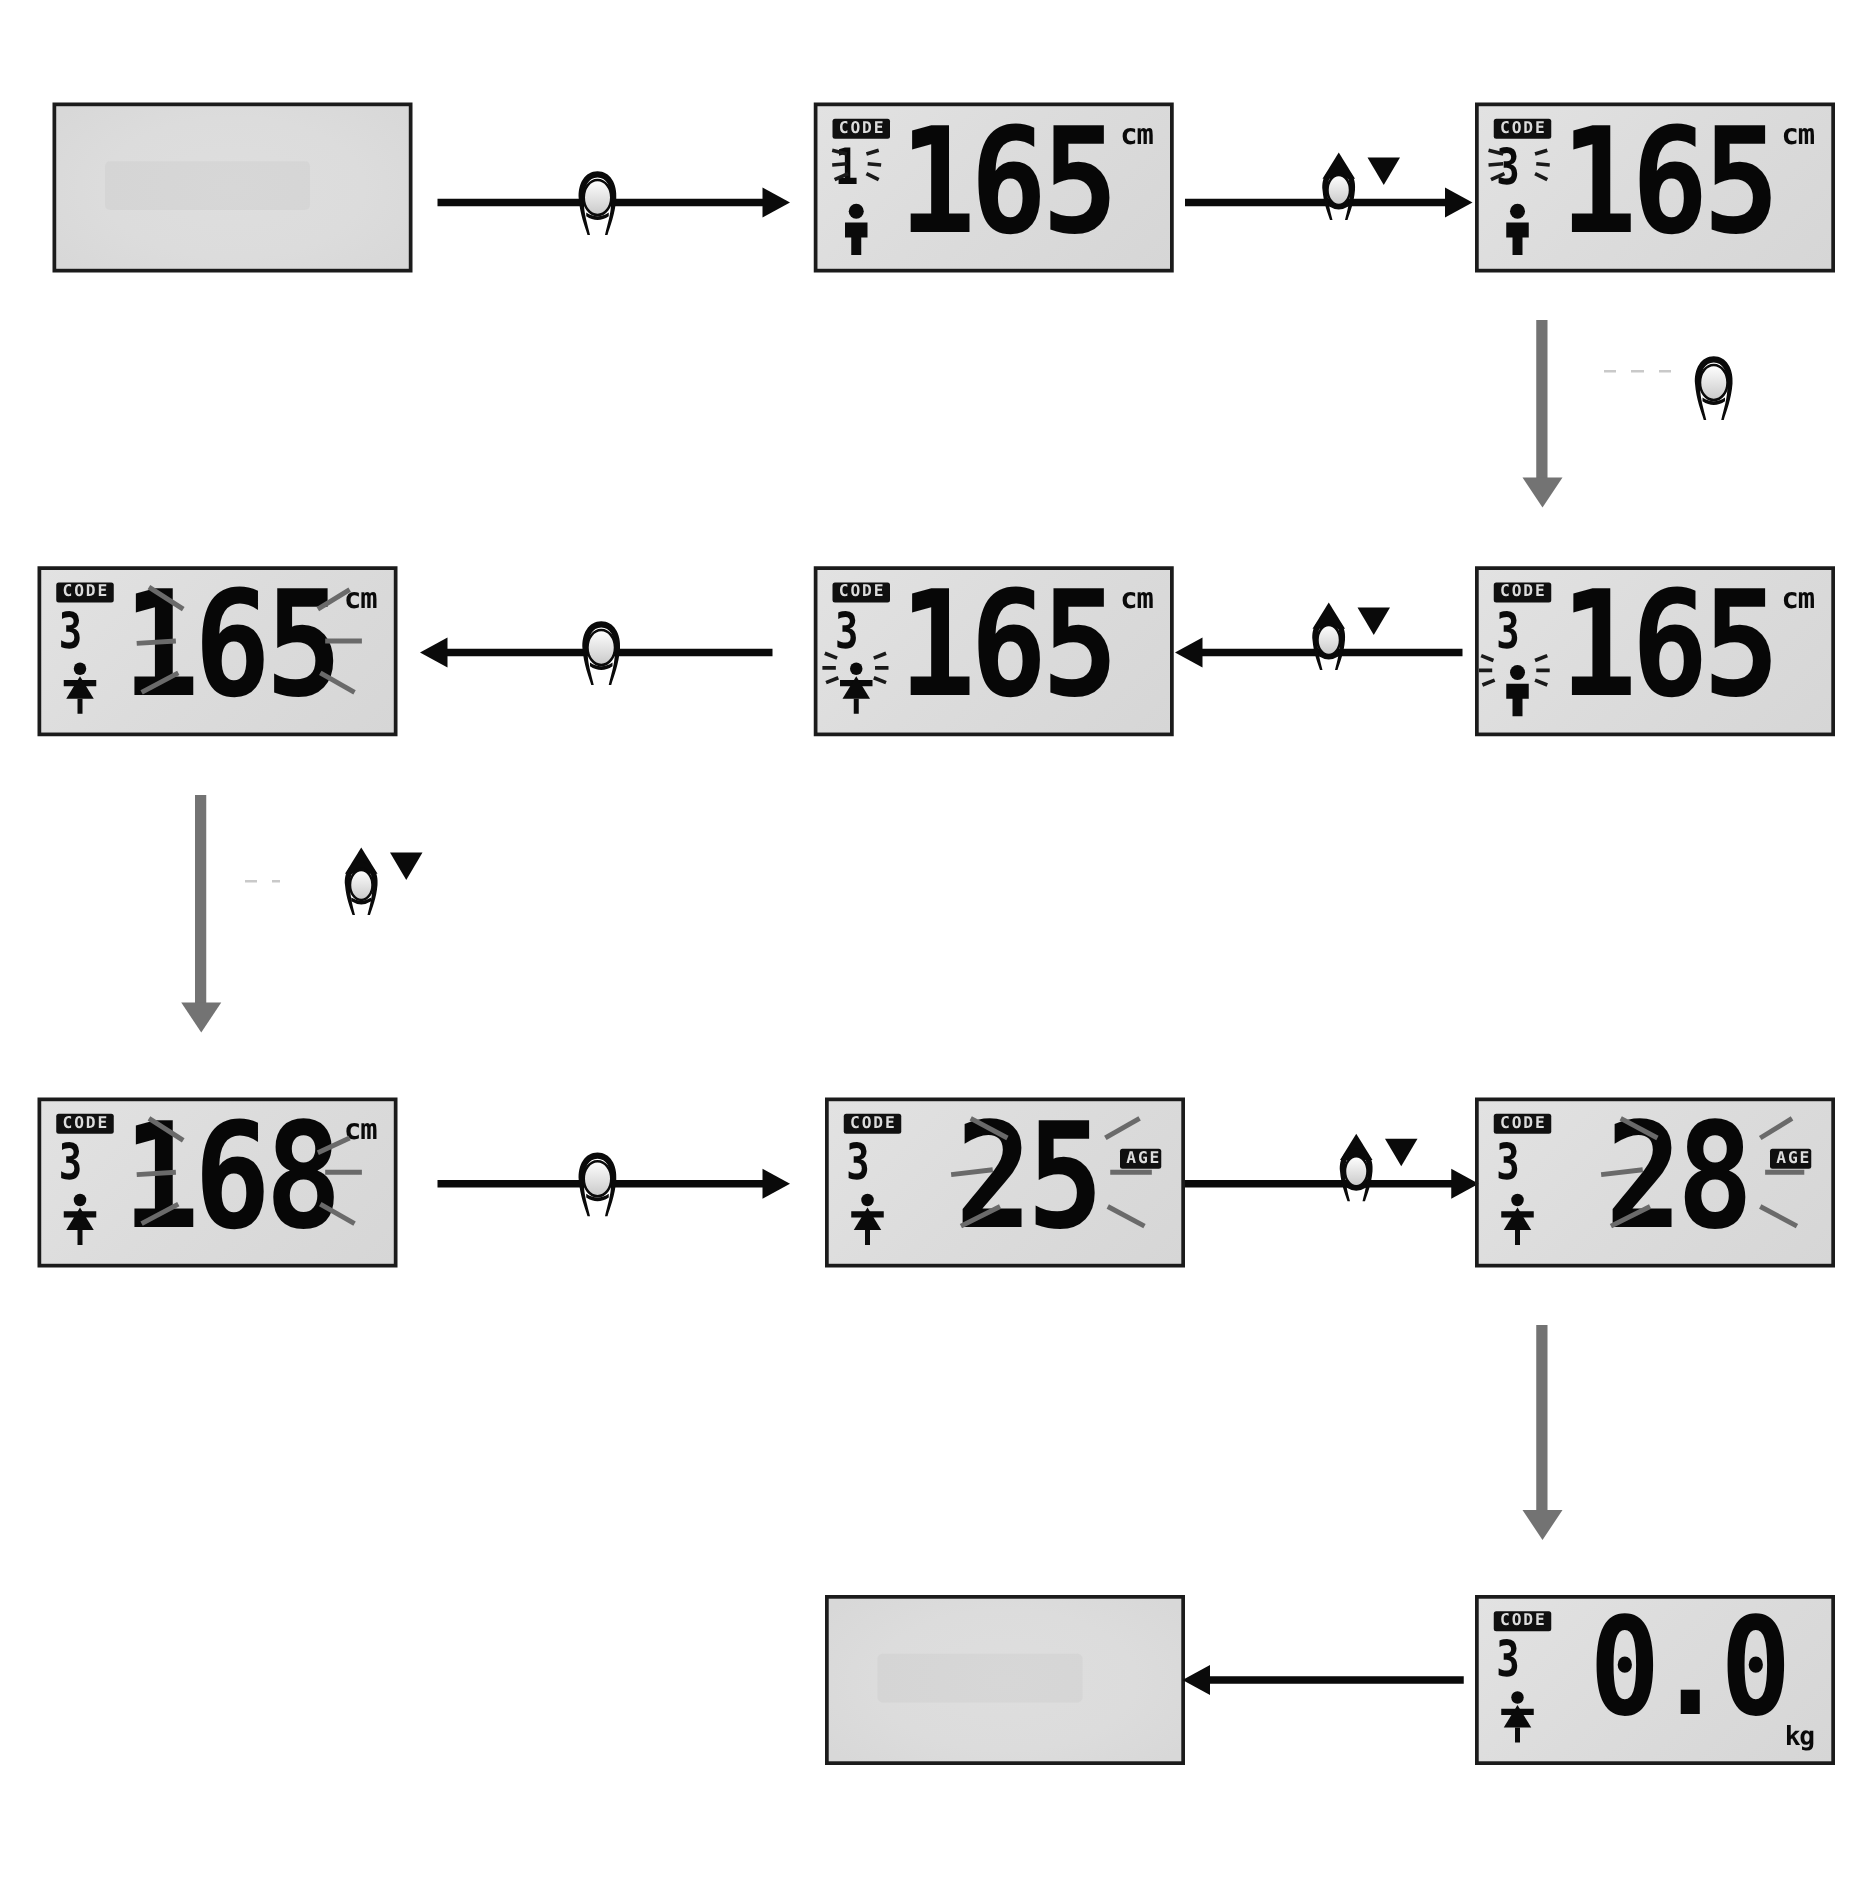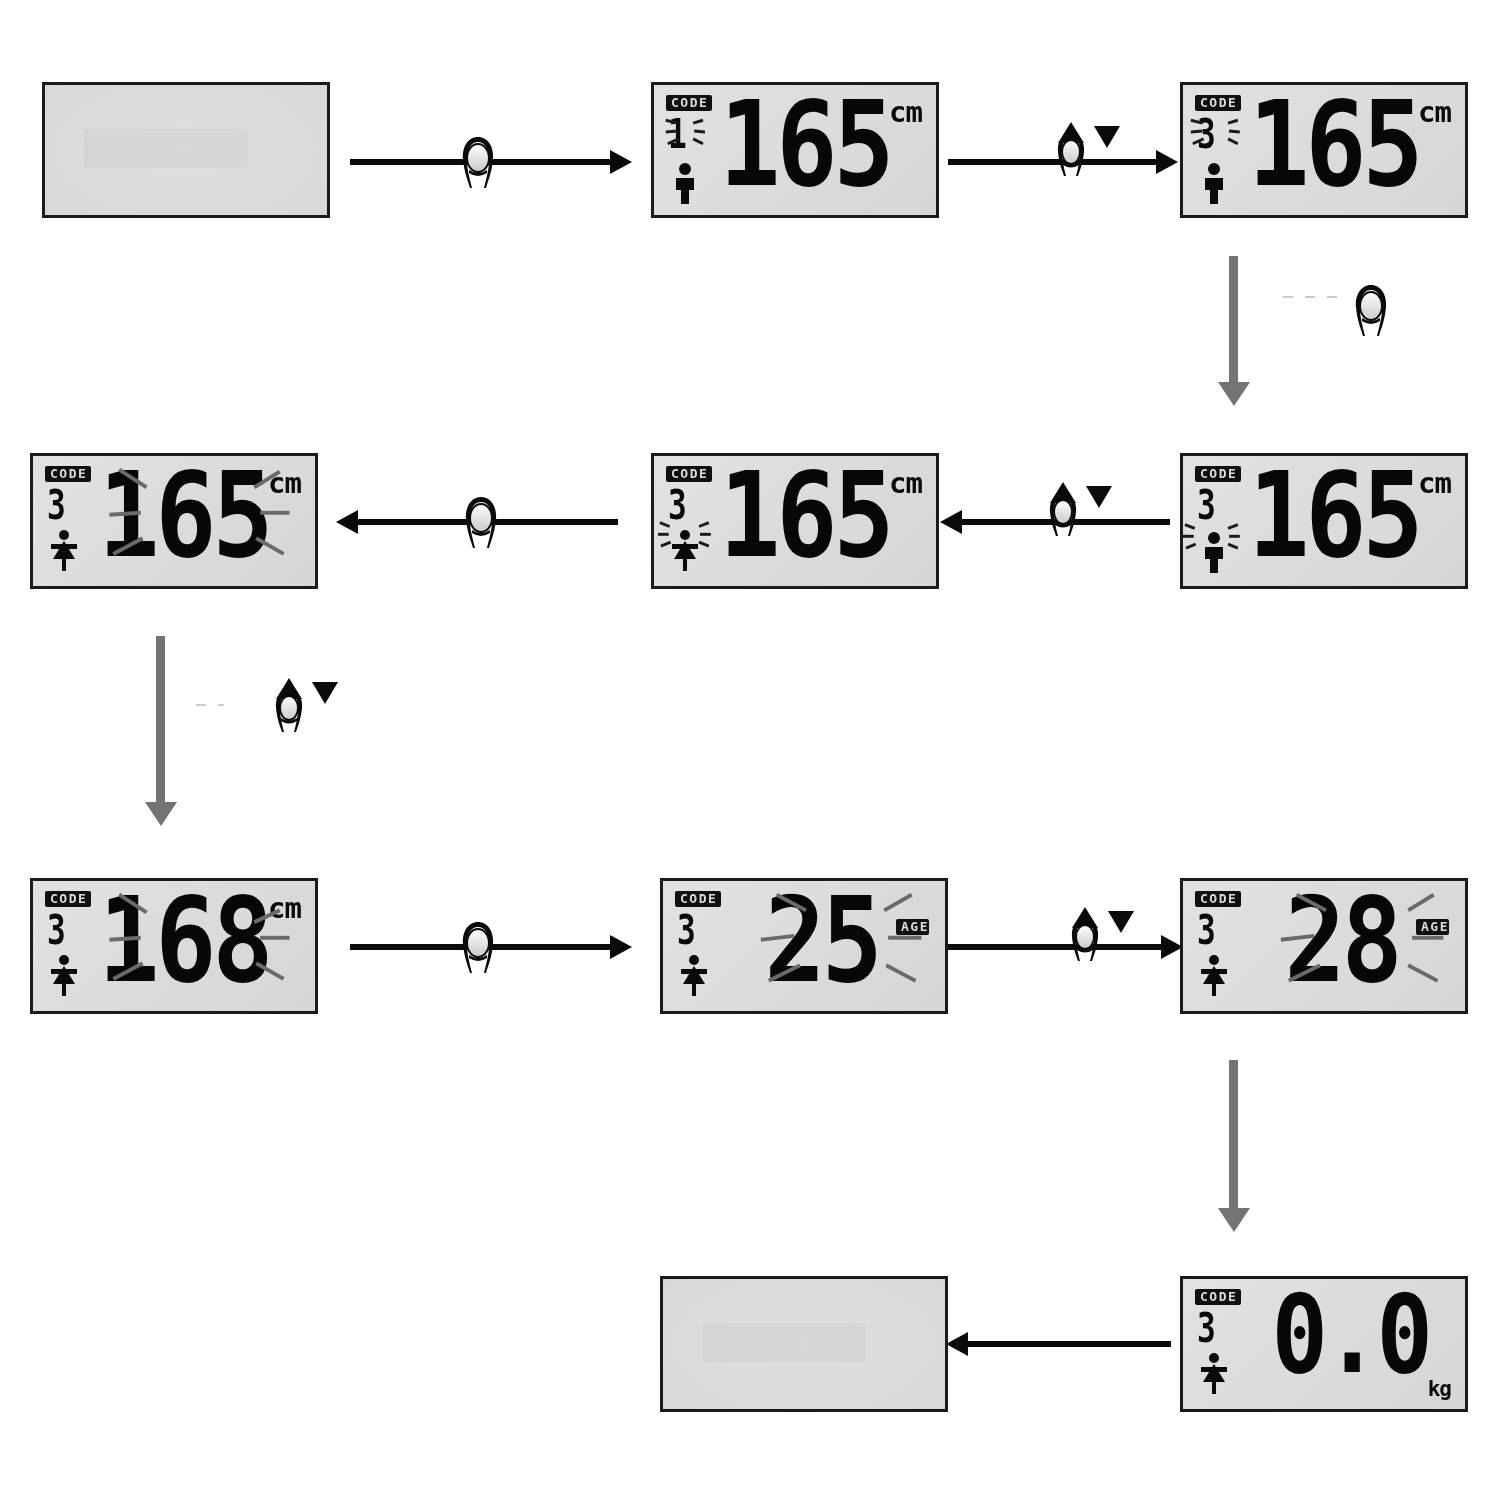--- a/index.html
+++ b/index.html
@@ -70,21 +70,21 @@
     padding: 1px 0 2px 5px;
     line-height: 1;
     border-radius: 2px;
   }
 
   
   .unit {
     position: absolute;
     font-family: "DejaVu Sans Mono", monospace;
     font-weight: bold;
-    font-size: 29px;
+    font-size: 23px;
     color: #0a0a0a;
     letter-spacing: -1px;
   }
   .unit.cm { right: 14px; top: 10px; }
   .unit.kg { right: 14px; bottom: 8px; font-size: 21px; }
 
   
   .code-digit {
     position: absolute;
     left: 14px;

